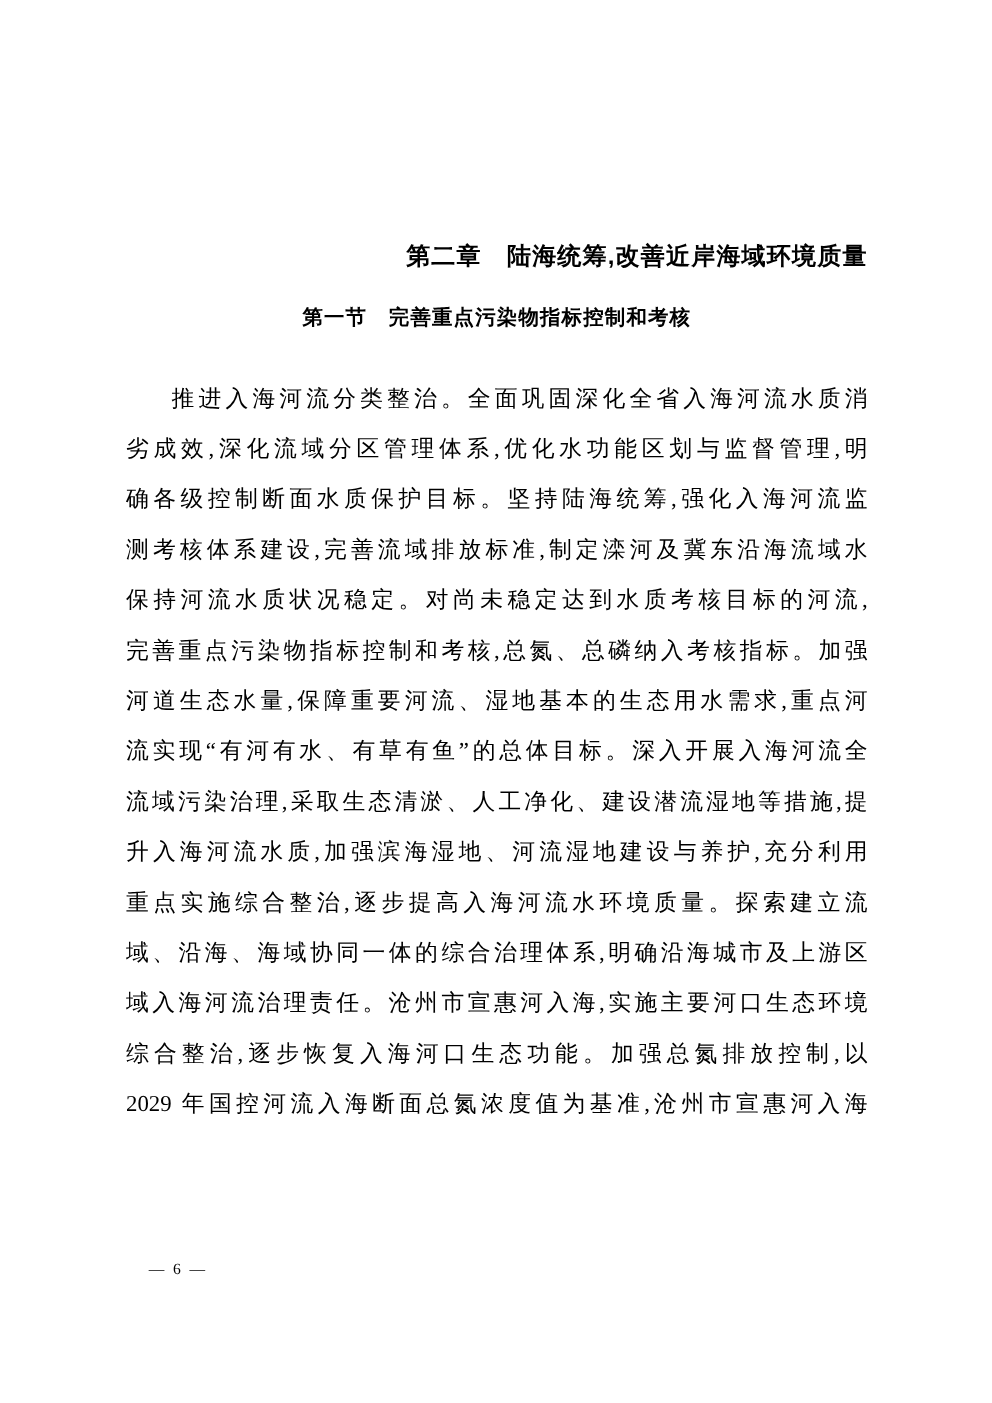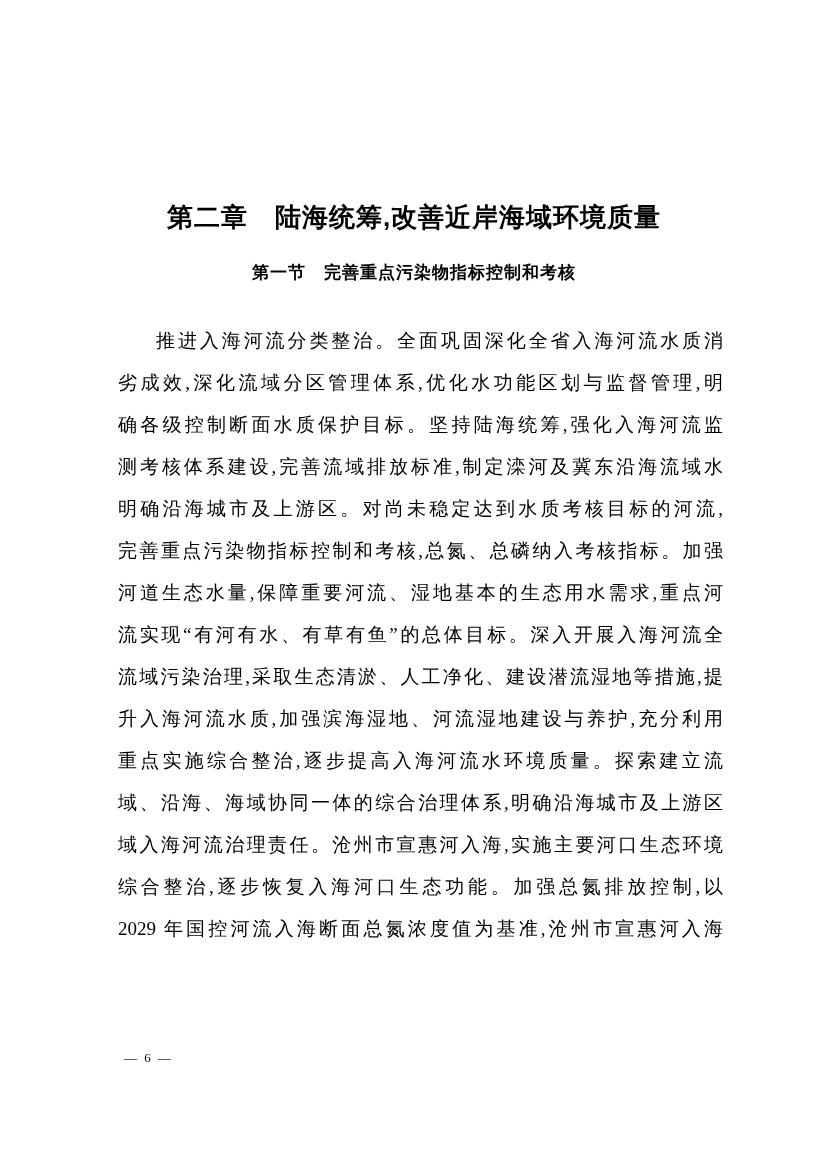--- a/index.html
+++ b/index.html
@@ -20,40 +20,39 @@
   }
   .content {
     position: absolute;
     left: 105px;
     top: 0;
     width: 618px;
   }
   .chapter-title {
     margin-top: 200px;
     font-family: "Liberation Sans", sans-serif;
-    font-size: 26px;
+    font-size: 20px;
     font-weight: 700;
-    text-align: center;
+    text-align: right;
     letter-spacing: 1px;
     color: #000000;
   }
   .section-title {
     margin-top: 26px;
     font-family: "Liberation Serif", serif;
     font-size: 17px;
     font-weight: 700;
     text-align: center;
     letter-spacing: 1px;
     color: #000000;
   }
   .body-paragraph {
     margin-top: 36px;
     font-size: 19px;
     color: #000000;
-    margin-left: 13px;
   }
   .body-line {
     height: 42px;
     line-height: 42px;
     text-align: justify;
     text-align-last: justify;
     overflow: hidden;
   }
   .body-line.indent {
     text-indent: 2em;
@@ -76,21 +75,21 @@
 
     <div class="chapter-title">第二章　陆海统筹,改善近岸海域环境质量</div>
 
     <div class="section-title">第一节　完善重点污染物指标控制和考核</div>
 
     <div class="body-paragraph">
       <div class="body-line indent">推进入海河流分类整治。全面巩固深化全省入海河流水质消</div>
       <div class="body-line">劣成效,深化流域分区管理体系,优化水功能区划与监督管理,明</div>
       <div class="body-line">确各级控制断面水质保护目标。坚持陆海统筹,强化入海河流监</div>
       <div class="body-line">测考核体系建设,完善流域排放标准,制定滦河及冀东沿海流域水</div>
-      <div class="body-line">明确沿海城市及上游区。对尚未稳定达到水质考核目标的河流,</div>
+      <div class="body-line">保持河流水质状况稳定。对尚未稳定达到水质考核目标的河流,</div>
       <div class="body-line">完善重点污染物指标控制和考核,总氮、总磷纳入考核指标。加强</div>
       <div class="body-line">河道生态水量,保障重要河流、湿地基本的生态用水需求,重点河</div>
       <div class="body-line">流实现“有河有水、有草有鱼”的总体目标。深入开展入海河流全</div>
       <div class="body-line">流域污染治理,采取生态清淤、人工净化、建设潜流湿地等措施,提</div>
       <div class="body-line">升入海河流水质,加强滨海湿地、河流湿地建设与养护,充分利用</div>
       <div class="body-line">重点实施综合整治,逐步提高入海河流水环境质量。探索建立流</div>
       <div class="body-line">域、沿海、海域协同一体的综合治理体系,明确沿海城市及上游区</div>
       <div class="body-line">域入海河流治理责任。沧州市宣惠河入海,实施主要河口生态环境</div>
       <div class="body-line">综合整治,逐步恢复入海河口生态功能。加强总氮排放控制,以</div>
       <div class="body-line">2029 年国控河流入海断面总氮浓度值为基准,沧州市宣惠河入海</div>

